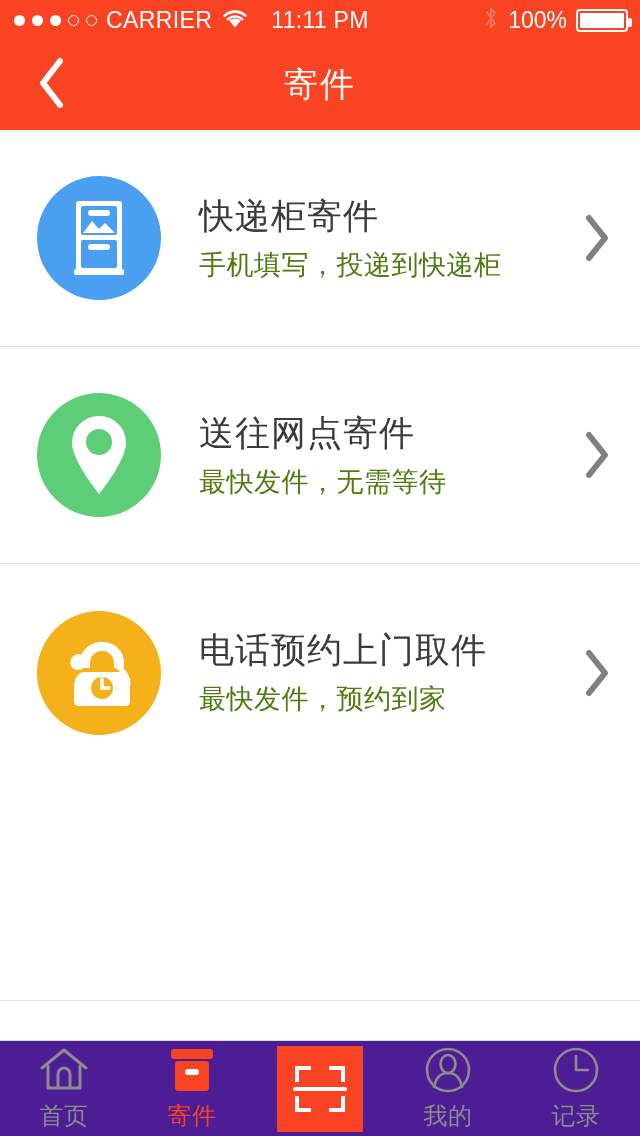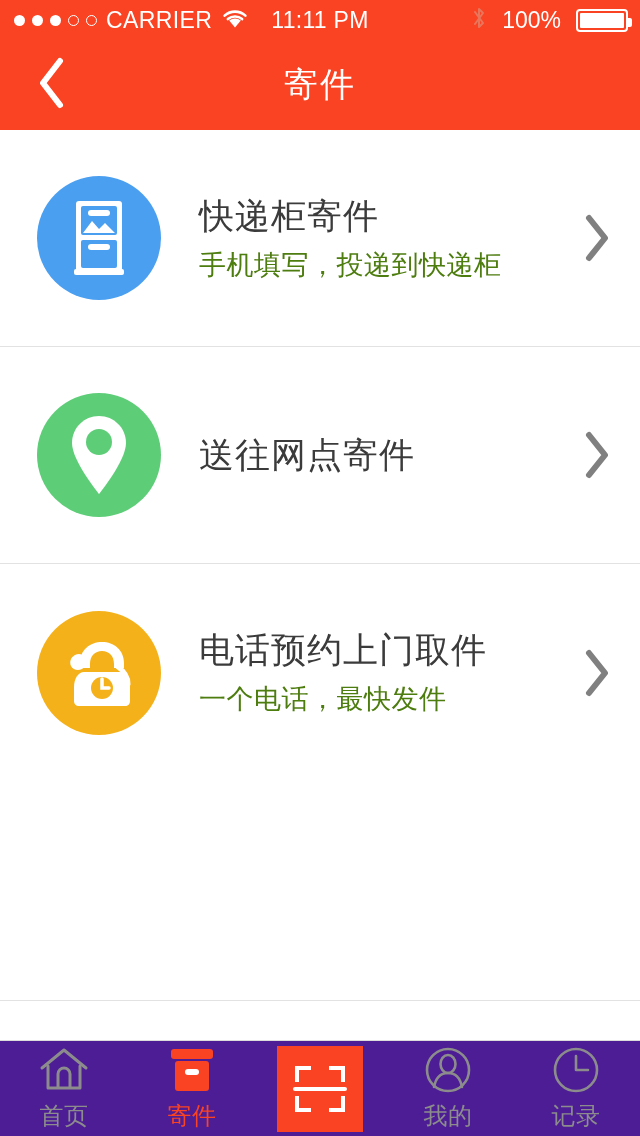--- a/index.html
+++ b/index.html
@@ -22,21 +22,21 @@
   .dot{ width:11px; height:11px; border-radius:50%; }
   .dot.on{ background:#fff; }
   .dot.off{ background:transparent; border:1.6px solid #fff; }
   .carrier{ font-size:23px; letter-spacing:.4px; }
   .wifi{ display:block; }
   .sb-center{
     position:absolute; left:0; width:640px; text-align:center;
     font-size:23px; font-weight:400; letter-spacing:.3px;
   }
   .sb-right{
-    position:absolute; right:12px; display:flex; align-items:center; gap:15px;
+    position:absolute; right:12px; display:flex; align-items:center; gap:9px;
   }
   .pct{ font-size:23px; }
   .batt{
     width:52px; height:23px; border:2px solid #fff; border-radius:4px;
     padding:2px; position:relative;
   }
   .batt i{ display:block; width:100%; height:100%; background:#fff; border-radius:1px; }
   .batt:after{
     content:""; position:absolute; right:-6px; top:7px;
     width:4px; height:9px; background:#fff; border-radius:0 2px 2px 0;
@@ -174,20 +174,21 @@
 
     <div class="row">
       <div class="row-icon" style="background:#5ecd78;">
         <svg width="64" height="84" viewBox="0 0 64 84">
           <path d="M32 3 C17 3 5 15 5 30 C5 48 32 81 32 81 C32 81 59 48 59 30 C59 15 47 3 32 3 Z" fill="#ffffff"></path>
           <circle cx="32" cy="29" r="13" fill="#5ecd78"></circle>
         </svg>
       </div>
       <div class="row-text">
         <div class="row-title">送往网点寄件</div>
+        <div class="row-sub">最快发件，无需等待</div>
       </div>
       <div class="row-chev">
         <svg width="28" height="48" viewBox="0 0 28 48">
           <path d="M6 4 L22 24 L6 44" stroke="#808080" stroke-width="6" fill="none" stroke-linecap="round" stroke-linejoin="round"></path>
         </svg>
       </div>
     </div>
 
     <div class="row" style="border-bottom:none;">
       <div class="row-icon" style="background:#f5b119;">
@@ -197,21 +198,21 @@
           <path d="M17 20 C13 22 11 27 13 31 C15 35 20 36 24 34 C28 32 29 27 27 23 C25 19 21 18 17 20 Z" fill="#ffffff"></path>
           <path d="M60 32 C66 36 70 42 70 49" stroke="#ffffff" stroke-width="5" fill="none" stroke-linecap="round"></path>
           <path d="M26 37 L62 37 C68 37 72 44 72 52 L72 66 C72 69 70 71 67 71 L21 71
                    C18 71 16 69 16 66 L16 52 C16 44 20 37 26 37 Z" fill="#ffffff"></path>
           <circle cx="44" cy="53" r="11" fill="#f5b119"></circle>
           <path d="M44 44 L44 53 L51 53" stroke="#ffffff" stroke-width="3.5" fill="none" stroke-linecap="round"></path>
         </svg>
       </div>
       <div class="row-text">
         <div class="row-title">电话预约上门取件</div>
-        <div class="row-sub">一个电话，最快发件</div>
+        <div class="row-sub">最快发件，预约到家</div>
       </div>
       <div class="row-chev">
         <svg width="28" height="48" viewBox="0 0 28 48">
           <path d="M6 4 L22 24 L6 44" stroke="#808080" stroke-width="6" fill="none" stroke-linecap="round" stroke-linejoin="round"></path>
         </svg>
       </div>
     </div>
   </div>
 
   <div class="gapline" style="top:1000px;"></div>

